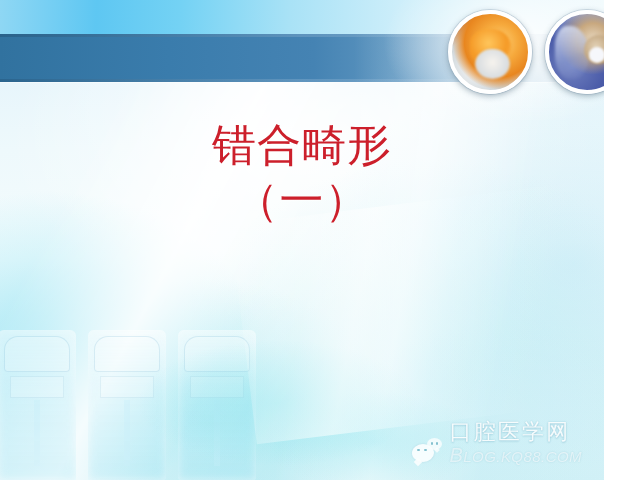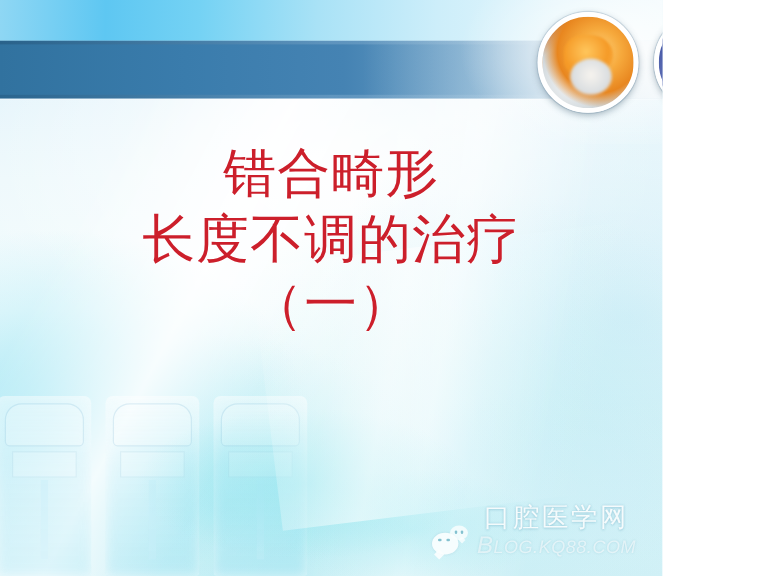--- a/index.html
+++ b/index.html
@@ -1,21 +1,21 @@
 <!DOCTYPE html>
 <html><head>
 <meta charset="utf-8">
 <title>Slide</title>
 <style>
   html,body{margin:0;padding:0;background:#fff;}
   body{font-family:"Liberation Sans", sans-serif;}
 
   .slide{
     position:relative;
-    width:552px;height:480px;
+    width:604px;height:480px;
     overflow:hidden;
     background:#eaf7fb;
   }
 
   
   .bg-base{
     position:absolute;inset:0;
     background:
       radial-gradient(ellipse 300px 220px at 8% 72%, rgba(120,220,240,.55) 0%, rgba(160,230,245,0) 70%),
       radial-gradient(ellipse 260px 200px at 34% 88%, rgba(130,225,235,.45) 0%, rgba(160,235,245,0) 72%),
@@ -190,21 +190,21 @@
   }
   .wechat-icon i{
     position:absolute;width:2.5px;height:2.5px;border-radius:50%;
     background:#7fbecd;
   }
   .wechat-icon .d1{left:5px;bottom:11px;}
   .wechat-icon .d2{left:12px;bottom:11px;}
   .wechat-icon .d3{right:9px;top:4px;}
   .wechat-icon .d4{right:4px;top:4px;}
 
-  .wm-text{display:flex;flex-direction:column;align-items:center;}
+  .wm-text{display:flex;flex-direction:column;align-items:flex-start;}
   .wm-cn{
     font-family:"DejaVu Sans","Liberation Sans",sans-serif;
     font-size:22px;line-height:1;
     color:rgba(255,255,255,.92);
     letter-spacing:.10em;
     text-shadow:0 0 2px rgba(120,180,200,.55), 0 1px 2px rgba(110,170,195,.4);
   }
   .wm-en{
     font-family:Liberation Sans, sans-serif;
     font-style:italic;
@@ -255,21 +255,20 @@
     <span class="blob-b"></span>
   </div>
   <div class="photo photo-2">
     <span class="blob-c"></span>
     <span class="blob-a"></span>
     <span class="blob-b"></span>
   </div>
 
   <div class="title-block">
     <div class="t-line1">错合畸形</div>
-    <div class="t-line2">长度不调的治疗</div>
     <div class="t-line3">（一）</div>
   </div>
 
   <div class="watermark">
     <span class="wechat-icon">
       <span class="bub-big"></span>
       <span class="bub-small"></span>
       <i class="d1"></i>
       <i class="d2"></i>
       <i class="d3"></i>

